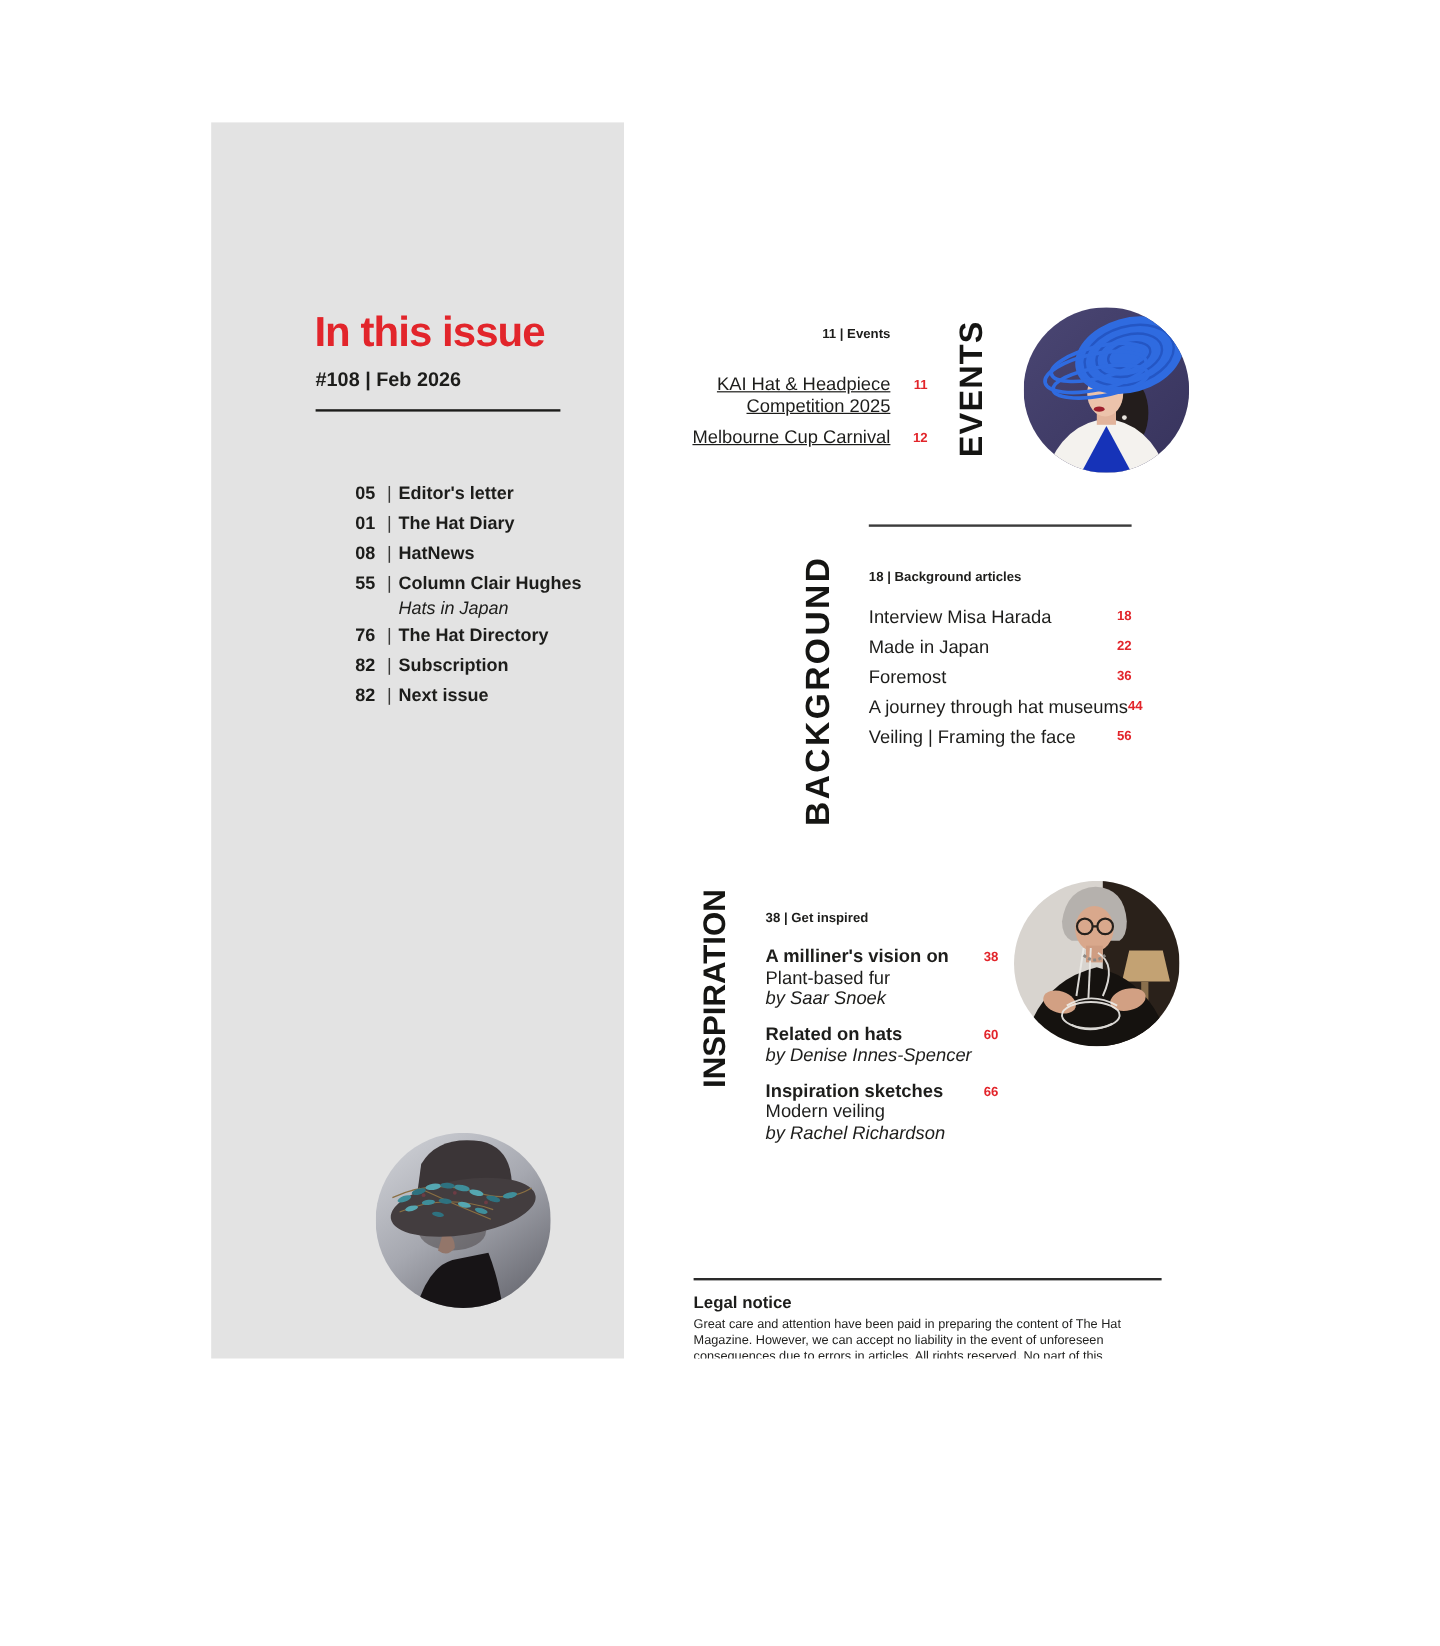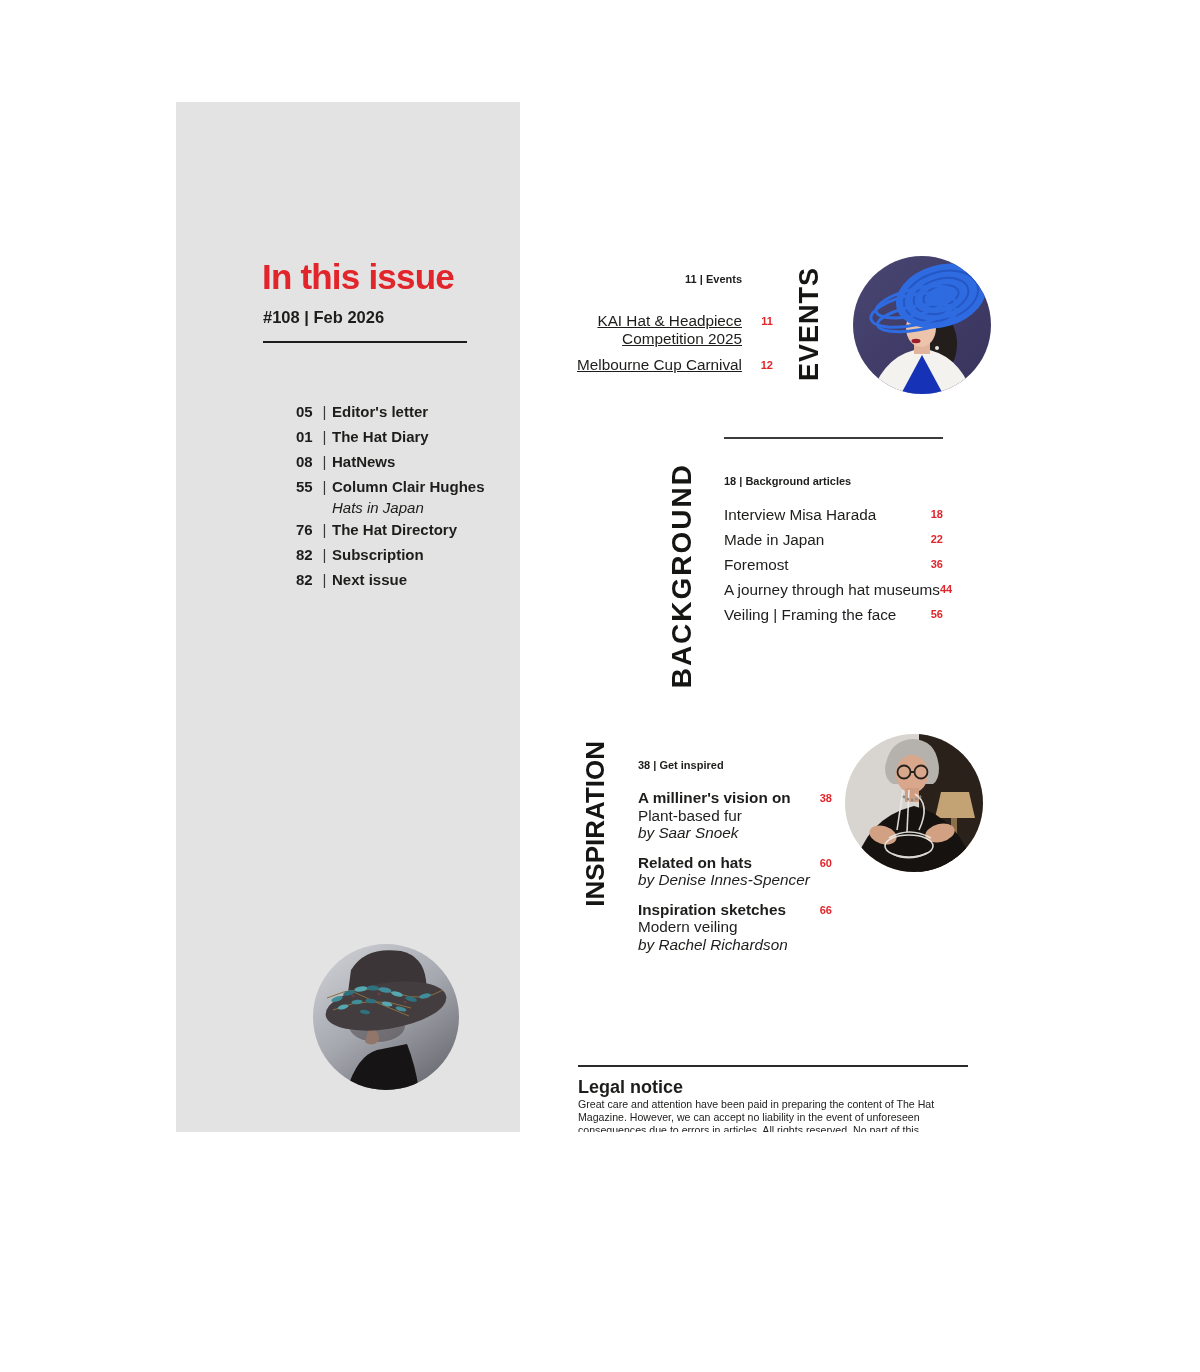--- a/index.html
+++ b/index.html
@@ -96,21 +96,21 @@
   .insp-block { left: 638px; top: 740px; width: 194px; }
   .insp-items { margin-top: 14px; }
   .insp-item { position: relative; font-size: 15.3px; line-height: 17.5px; margin-bottom: 12px; }
   .insp-title { font-weight: 700; }
   .insp-by { font-style: italic; }
   .insp-page { position: absolute; right: 0; top: 1px; }
   .photo-insp { left: 845px; top: 718px; width: 138px; height: 138px; }
 
   
   .legal-rule { left: 578px; top: 1049px; width: 390px; height: 1.5px; background: #2a2a2a; }
-  .legal-heading { left: 578px; top: 1061px; font-size: 18px; font-weight: 700; }
+  .legal-heading { left: 578px; top: 1061px; font-size: 14px; font-weight: 700; }
   .legal-body {
     left: 578px; top: 1082px; width: 392px;
     font-size: 10.6px; line-height: 13.2px; color: #222220;
     text-align: left;
   }
   .footer { left: 578px; top: 1219px; width: 390px; text-align: right; font-size: 13px; color: #222220; }
 </style>
 </head>
 <body>
 

